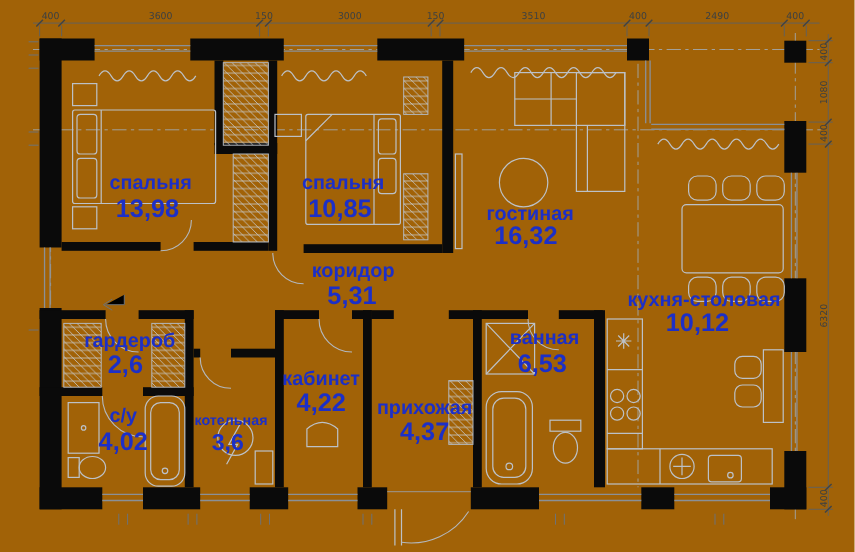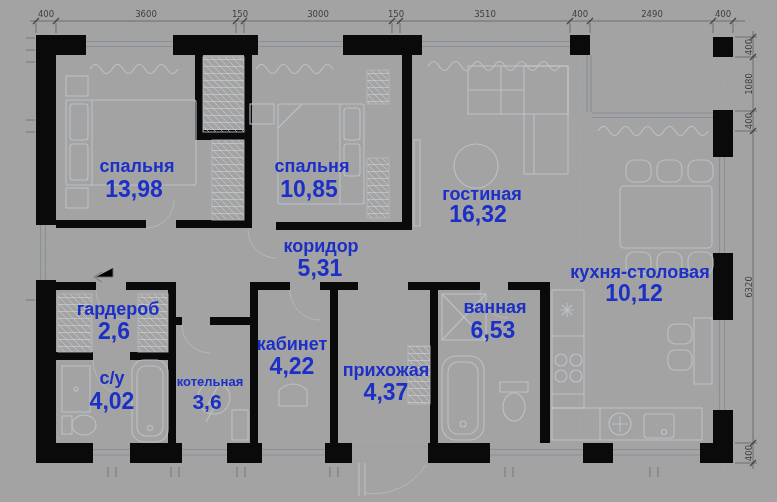--- a/index.html
+++ b/index.html
@@ -1,16 +1,16 @@
 <!DOCTYPE html>
 <html><head>
 <meta charset="utf-8">
 <style>
   html,body{margin:0;padding:0;background:#ffffff;}
-  .stage{position:relative;width:777px;height:502px;background:#a3a3a3;overflow:hidden;
+  .stage{position:relative;width:777px;height:502px;background:#a16207;overflow:hidden;
          font-family:"Liberation Sans",sans-serif;}
   svg{position:absolute;left:0;top:0;}
   .wall{fill:#0a0a0a;stroke:none;}
   .win{stroke:#8a9097;stroke-width:1.2;fill:none;}
   .thin{stroke:#9ba1a8;stroke-width:0.8;fill:none;}
   .furn{fill:none;stroke:#bcc1c7;stroke-width:1.1;}
   .closet{fill:url(#hatch);stroke:#b3b8be;stroke-width:0.9;}
   .arc{fill:none;stroke:#b3b8be;stroke-width:1;}
   .axis{fill:none;stroke:#a2a8ae;stroke-width:0.8;stroke-dasharray:13 4 3 4;}
   .dimline{stroke:#5c6165;stroke-width:0.8;fill:none;}

